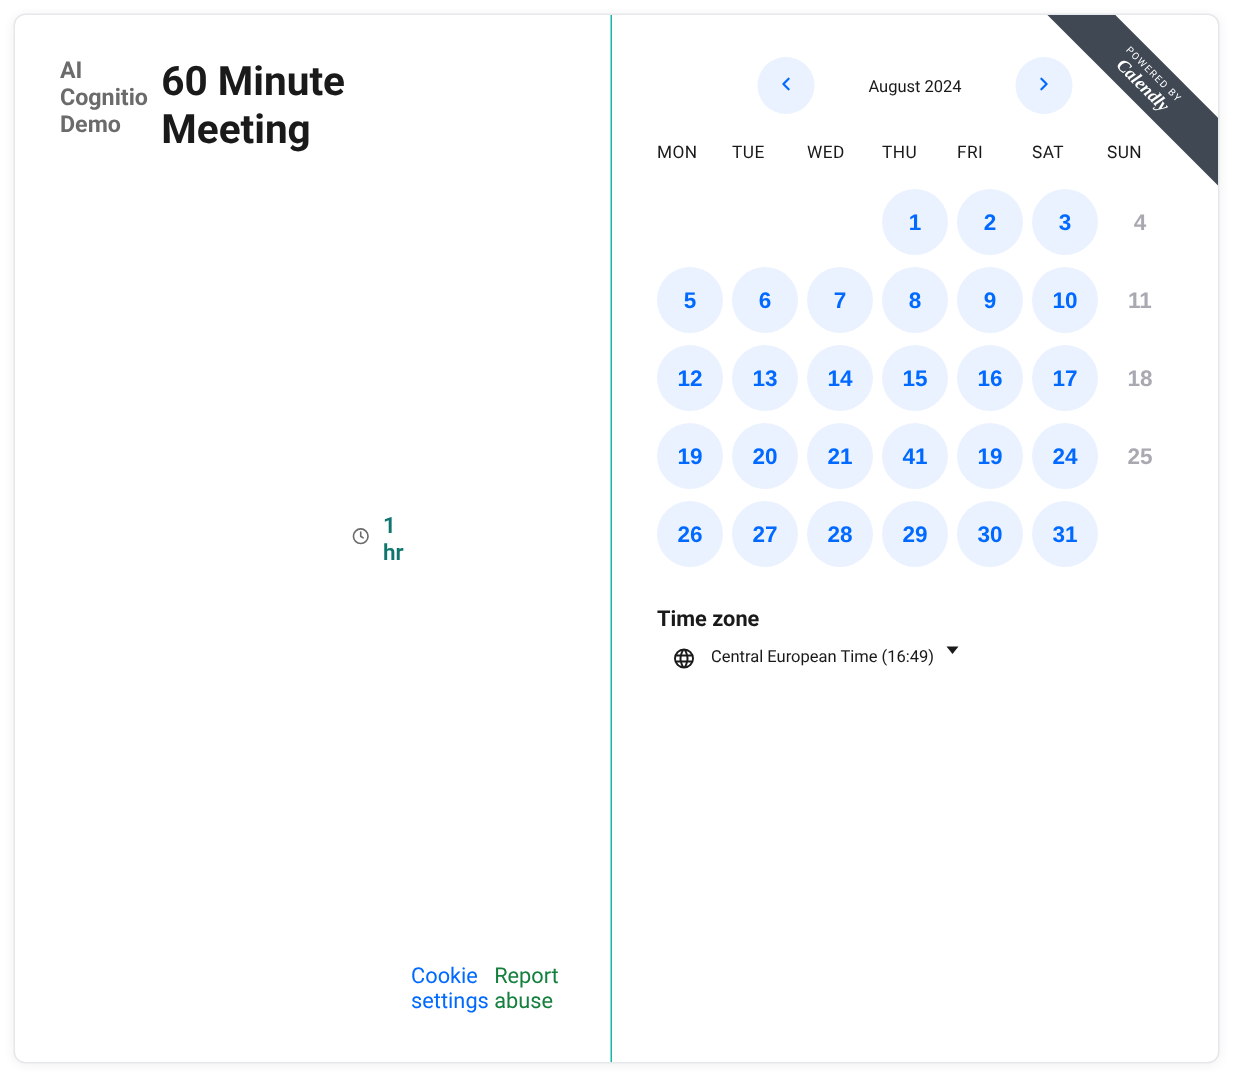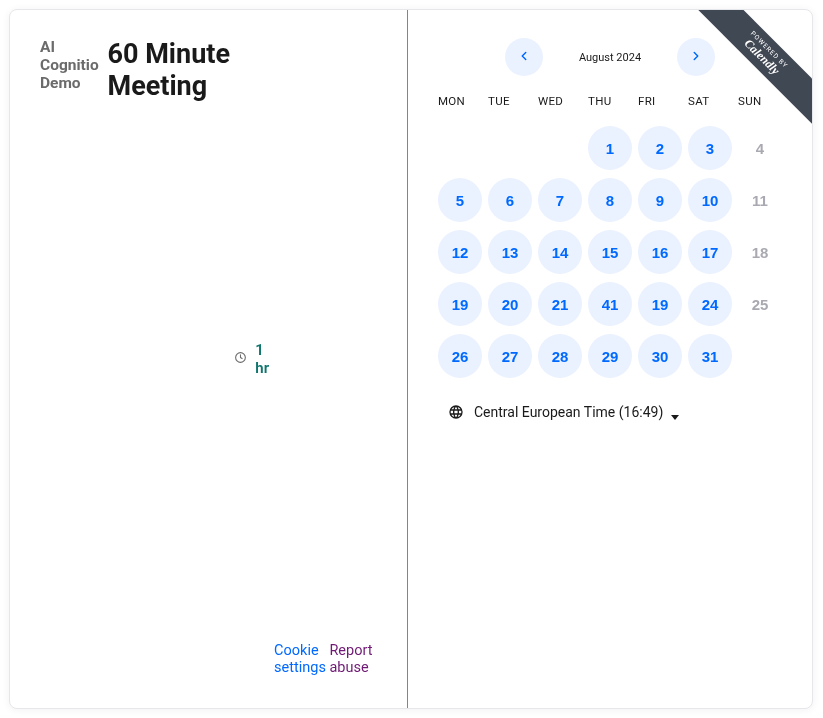--- a/index.html
+++ b/index.html
@@ -54,21 +54,21 @@
     height: 18px;
     display: inline-block;
   }
   .left-footer {
     margin-top: auto;
     display: flex;
     font-size: 14.5px;
     padding-bottom: 4px;
   }
   .cookie-link { color: #0069ff; cursor: pointer; }
-  .report-link { color: #701a75; cursor: pointer; }
+  .report-link { color: #15803d; cursor: pointer; }
 
   .right-panel {
     flex: 1;
     padding: 28px 30px;
     position: relative;
   }
   .select-heading {
     font-size: 19px;
     font-weight: 700;
     color: #1a1a1a;
@@ -134,23 +134,23 @@
   .day-cell.empty { visibility: hidden; }
 
   .tz-label {
     font-size: 14.5px;
     font-weight: 700;
     color: #1a1a1a;
     margin-bottom: 10px;
   }
   .tz-selector {
     display: flex;
-    align-items: flex-end;
+    align-items: flex-start;
     gap: 10px;
-    font-size: 14px;
+    font-size: 11px;
     color: #1a1a1a;
     cursor: pointer;
     padding-left: 10px;
   }
   .tz-selector .globe { width: 16px; height: 16px; }
   .tz-selector .caret {
     width: 0; height: 0;
     border-left: 4px solid transparent;
     border-right: 4px solid transparent;
     border-top: 5px solid #1a1a1a;
@@ -279,20 +279,21 @@
         <button class="day-cell available">24</button>
         <button class="day-cell unavailable">25</button>
         <button class="day-cell available">26</button>
         <button class="day-cell available">27</button>
         <button class="day-cell available">28</button>
         <button class="day-cell available">29</button>
         <button class="day-cell available">30</button>
         <button class="day-cell available">31</button>
       </div>
 
+    <div class="tz-label">Time zone</div>
     <div class="tz-selector">
       <span class="globe">
         <svg viewBox="0 0 24 24" fill="#1a1a1a">
             <path d="M12 2a10 10 0 1 0 10 10A10 10 0 0 0 12 2Zm6.93 6h-3.1a15.5 15.5 0 0 0-1.3-3.55A8 8 0 0 1 18.93 8ZM12 4a13.7 13.7 0 0 1 1.9 4h-3.8A13.7 13.7 0 0 1 12 4ZM4.26 14a8 8 0 0 1 0-4h3.38a16.6 16.6 0 0 0 0 4Zm.81 2h3.1a15.5 15.5 0 0 0 1.3 3.55A8 8 0 0 1 5.07 16ZM8.17 8h-3.1a8 8 0 0 1 4.4-3.55A15.5 15.5 0 0 0 8.17 8ZM12 20a13.7 13.7 0 0 1-1.9-4h3.8A13.7 13.7 0 0 1 12 20Zm2.34-6H9.66a14.7 14.7 0 0 1 0-4h4.68a14.7 14.7 0 0 1 0 4Zm.19 5.55A15.5 15.5 0 0 0 15.83 16h3.1a8 8 0 0 1-4.4 3.55ZM16.36 14a16.6 16.6 0 0 0 0-4h3.38a8 8 0 0 1 0 4Z"></path>
           </svg>
       </span>
       <span>Central European Time (16:49)</span>
       <span class="caret"></span>
     </div>
   </div>

